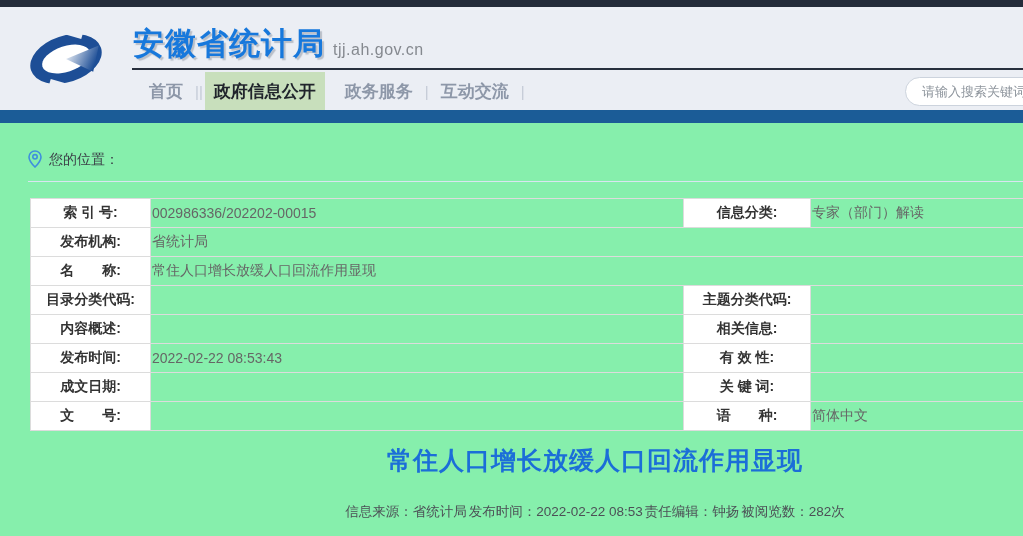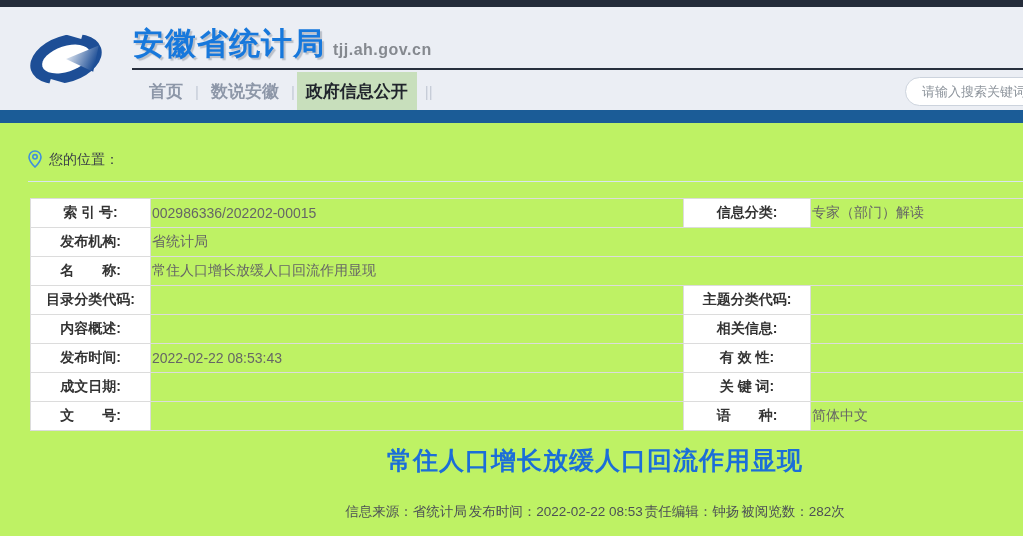--- a/index.html
+++ b/index.html
@@ -1,26 +1,26 @@
 <!DOCTYPE html>
 <html><head>
 <meta charset="utf-8">
 <style>
   * { margin:0; padding:0; box-sizing:border-box; }
   html,body { width:1023px; height:536px; background:#fff; }
   body { font-family:"Liberation Sans", sans-serif; }
-  .viewport { position:relative; width:1023px; height:536px; overflow:hidden; background:#bef264; }
+  .viewport { position:relative; width:1023px; height:536px; overflow:hidden; background:#86efac; }
 
   .topbar { position:absolute; left:0; top:0; width:1023px; height:7px; background:#242c3a; }
 
   .header { position:absolute; left:0; top:7px; width:1023px; height:103px; background:#ebeef4; }
   .logo { position:absolute; left:26px; top:9px; width:80px; height:86px; cursor:pointer; }
   .site-title { position:absolute; left:133px; top:16px; font-size:31px; font-weight:bold;
     color:#1778dc; letter-spacing:1px; text-shadow:2px 2px 1px rgba(110,120,135,0.40); }
-  .site-domain { position:absolute; left:333px; top:34px; font-size:16px; font-weight:bold;
+  .site-domain { position:absolute; left:333px; top:34px; font-size:16px; font-weight:normal;
     color:#85898f; letter-spacing:0.5px; }
   .title-rule { position:absolute; left:132px; top:61px; right:0; height:2px; background:#272f3d; }
 
   .nav { position:absolute; left:137px; top:65px; height:38px; display:flex; align-items:stretch; white-space:nowrap; }
   .nav-item { display:flex; align-items:center; padding:0 7px; margin:0 5px; font-size:17px;
     font-weight:bold; color:#8d97a8; cursor:pointer; }
   .nav-item.active { background:#c8dfbc; color:#20242c; padding:0 9px; margin:0 8px 0 2px; }
   .nav-sep { display:flex; align-items:center; color:#c3cad6; font-size:15px; font-weight:normal; }
 
   .search-box { position:absolute; left:905px; top:70px; width:235px; height:29px; }
@@ -74,24 +74,25 @@
         </g>
         <path d="M50 52 L91 35 L84 68 Z" fill="url(#wedge)"></path>
       </svg>
     </div>
     <div class="site-title">安徽省统计局</div>
     <div class="site-domain">tjj.ah.gov.cn</div>
     <div class="title-rule"></div>
     <nav class="nav" id="nav">
         <span class="nav-item">首页</span>
         <span class="nav-sep">|</span>
-        <span class="nav-item">数说安徽</span>
         <span class="nav-sep">|</span>
         <span class="nav-item active">政府信息公开</span>
+        <span class="nav-item">政务服务</span>
         <span class="nav-sep">|</span>
+        <span class="nav-item">互动交流</span>
         <span class="nav-sep">|</span>
       </nav>
     <div class="search-box">
       <input type="text" id="search-input" placeholder="请输入搜索关键词" style="">
     </div>
   </div>
 
   <div class="bluebar"></div>
 
   <div class="breadcrumb">

